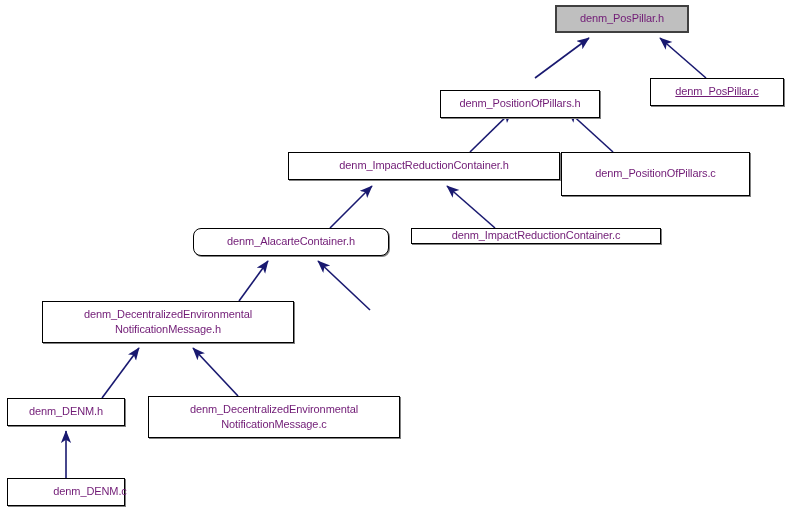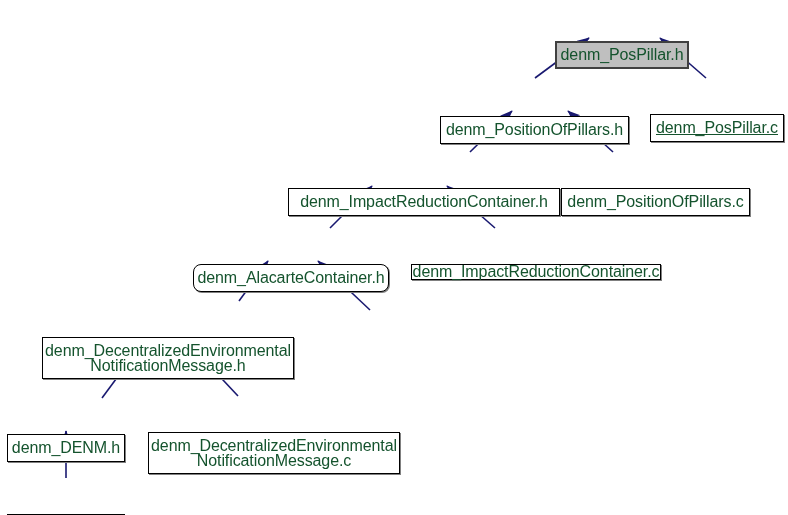--- a/index.html
+++ b/index.html
@@ -25,28 +25,27 @@
   }
   .node {
     position: absolute;
     box-sizing: border-box;
     display: flex;
     align-items: center;
     justify-content: center;
     text-align: center;
     background: #ffffff;
     border: 1px solid #000000;
-    color: #14532d;
-    font-size: 16px;
+    color: #701a75;
+    font-size: 11px;
     line-height: 15.5px;
     white-space: pre-line;
     letter-spacing: -0.1px;
     z-index: 2;
     box-shadow: 1px 1px 0 0 #808080;
-    margin-top: 36px;
   }
   .node.root {
     background: #bfbfbf;
     border: 2px solid #404040;
     box-shadow: none;
   }
   .node-label {
     display: block;
     padding: 0 4px;
   }
@@ -67,24 +66,24 @@
       <line x1="613" y1="152" x2="568" y2="111" stroke="#191970" stroke-width="1.6" marker-end="url(#arrowhead)"></line>
       <line x1="330" y1="228" x2="372" y2="186" stroke="#191970" stroke-width="1.6" marker-end="url(#arrowhead)"></line>
       <line x1="495" y1="228" x2="447" y2="186" stroke="#191970" stroke-width="1.6" marker-end="url(#arrowhead)"></line>
       <line x1="239" y1="301" x2="268" y2="261" stroke="#191970" stroke-width="1.6" marker-end="url(#arrowhead)"></line>
       <line x1="370" y1="310" x2="318" y2="261" stroke="#191970" stroke-width="1.6" marker-end="url(#arrowhead)"></line>
       <line x1="102" y1="398" x2="139" y2="348" stroke="#191970" stroke-width="1.6" marker-end="url(#arrowhead)"></line>
       <line x1="238" y1="396" x2="193" y2="348" stroke="#191970" stroke-width="1.6" marker-end="url(#arrowhead)"></line>
       <line x1="66" y1="478" x2="66" y2="431" stroke="#191970" stroke-width="1.6" marker-end="url(#arrowhead)"></line>
     </svg>
 <div class="node root" style="left: 555px; top: 5px; width: 134px; height: 28px;"><span class="node-label">denm_PosPillar.h</span></div>
-    <div class="node" style="left: 440px; top: 80px; width: 189px; height: 28px; justify-content: center;"><span class="node-label">denm_PositionOfPillars.h</span></div>
+    <div class="node" style="left: 440px; top: 90px; width: 160px; height: 28px; justify-content: center;"><span class="node-label">denm_PositionOfPillars.h</span></div>
     <div class="node" style="left: 650px; top: 78px; width: 134px; height: 28px; text-decoration: underline;"><span class="node-label">denm_PosPillar.c</span></div>
     <div class="node" style="left: 288px; top: 152px; width: 272px; height: 28px;"><span class="node-label">denm_ImpactReductionContainer.h</span></div>
-    <div class="node" style="left: 561px; top: 152px; width: 189px; height: 28px;"><span class="node-label">denm_PositionOfPillars.c</span></div>
+    <div class="node" style="left: 561px; top: 152px; width: 189px; height: 44px;"><span class="node-label">denm_PositionOfPillars.c</span></div>
     <div class="node" style="left: 193px; top: 228px; width: 196px; height: 28px; border-radius: 8px;"><span class="node-label">denm_AlacarteContainer.h</span></div>
     <div class="node" style="left: 411px; top: 228px; width: 250px; height: 16px;"><span class="node-label">denm_ImpactReductionContainer.c</span></div>
     <div class="node" style="left: 42px; top: 301px; width: 252px; height: 42px;"><span class="node-label">denm_DecentralizedEnvironmental
 NotificationMessage.h</span></div>
     <div class="node" style="left: 7px; top: 398px; width: 118px; height: 28px;"><span class="node-label">denm_DENM.h</span></div>
     <div class="node" style="left: 148px; top: 396px; width: 252px; height: 42px;"><span class="node-label">denm_DecentralizedEnvironmental
 NotificationMessage.c</span></div>
     <div class="node" style="left: 7px; top: 478px; width: 118px; height: 28px; padding-left: 48px;"><span class="node-label">denm_DENM.c</span></div>
   </div>
 

